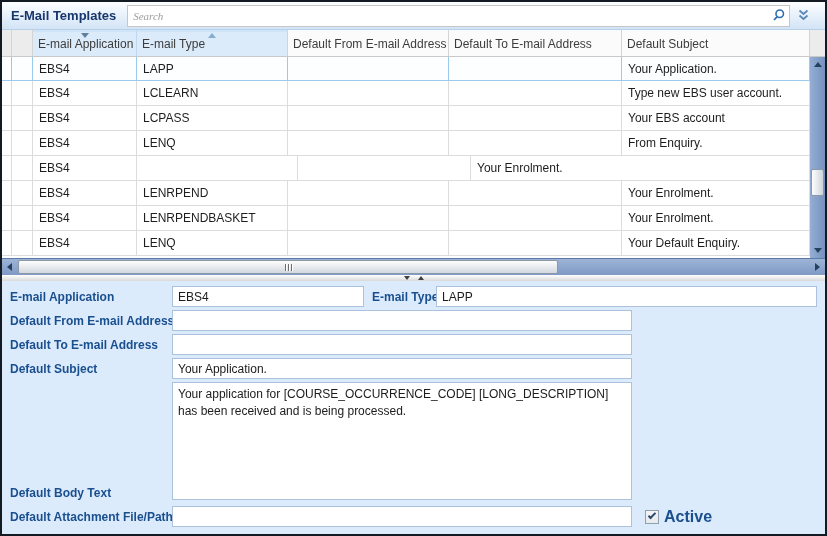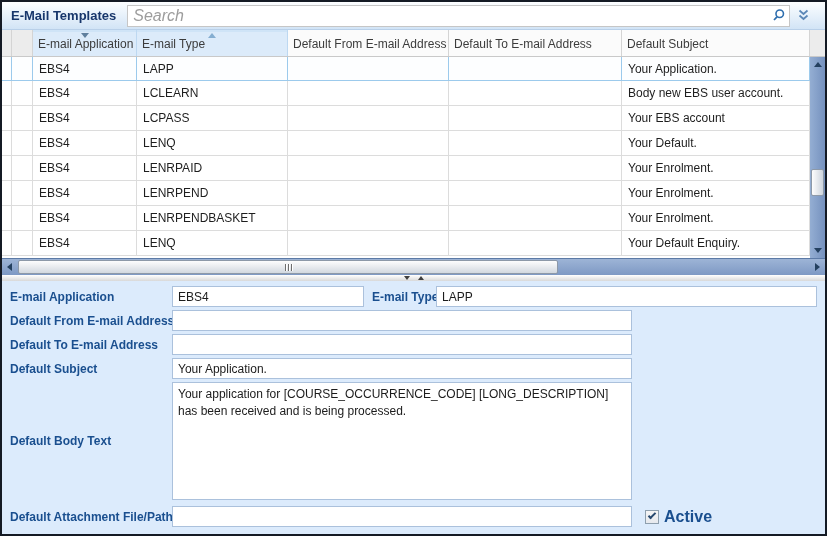--- a/index.html
+++ b/index.html
@@ -23,21 +23,21 @@
   }
   .title { font-size:13px; font-weight:bold; color:#17366b; margin-right:11px; white-space:nowrap; }
   .searchbox {
     flex:1; height:22px; background:#fff;
     border:1px solid #c6c6c6;
     display:flex; align-items:center;
     padding-right:2px;
   }
   .searchbox input {
     flex:1; border:none; outline:none; height:18px;
-    font-family:Liberation Sans, sans-serif; font-size:16px; color:#333;
+    font-family:Liberation Serif, serif; font-size:11px; color:#333;
     padding:0 5px; background:transparent;
   }
   .searchbox input::placeholder { font-style:italic; color:#9d9d9d; }
   .search-icon { flex:none; width:18px; height:18px; display:flex; align-items:center; justify-content:center; cursor:pointer; }
   .chevron-btn { width:26px; flex:none; display:flex; align-items:center; justify-content:center; cursor:pointer; }
 
   
   .grid { height:228px; flex:none; display:flex; overflow:hidden; }
   .grid-main { flex:1; display:flex; flex-direction:column; overflow:hidden; }
   .header-row {
@@ -133,21 +133,21 @@
   .fi-app { width:192px; }
   .ftype-label { width:60px; margin-left:8px; margin-right:4px; text-align:right; font-size:12px; font-weight:bold; color:#1a4f8f; white-space:nowrap; flex:none; }
   .fi-type { flex:1; }
   .fi-std { width:460px; }
   .fbody {
     width:460px; height:118px; resize:none;
     border:1px solid #abc1dc; background:#fff;
     font-family:"Liberation Sans",sans-serif; font-size:12px; color:#1c1c1c;
     padding:3px 5px; outline:none; line-height:1.45;
   }
-  .frow.body-row { margin-bottom:6px; }
+  .frow.body-row { margin-bottom:6px;align-items:flex-end; }
   .frow.attach-row { margin-top:auto; margin-bottom:8px; }
   .checkbox {
     width:14px; height:14px; margin-left:13px; flex:none;
     border:1px solid #8e9fae; background:linear-gradient(#f5f5f5,#e6e9ee);
     display:flex; align-items:center; justify-content:center; cursor:pointer;
   }
   .checkmark { width:8px; height:4px; border-left:2px solid #27486e; border-bottom:2px solid #27486e; transform:rotate(-45deg); margin-top:-3px; }
   .active-label { margin-left:5px; font-size:16px; font-weight:bold; color:#1a4f8f; }
 </style>
 </head>
@@ -211,48 +211,47 @@
           <div class="cell w-subj">Your Application.</div>
         </div>
 
         <div class="row">
           <div class="cell w-ind"></div>
           <div class="cell w-blank"></div>
           <div class="cell w-app">EBS4</div>
           <div class="cell w-type">LCLEARN</div>
           <div class="cell w-from"></div>
           <div class="cell w-to"></div>
-          <div class="cell w-subj">Body new EBS user account.</div>
+          <div class="cell w-subj">Type new EBS user account.</div>
         </div>
 
         <div class="row">
           <div class="cell w-ind"></div>
           <div class="cell w-blank"></div>
           <div class="cell w-app">EBS4</div>
           <div class="cell w-type">LCPASS</div>
           <div class="cell w-from"></div>
           <div class="cell w-to"></div>
           <div class="cell w-subj">Your EBS account</div>
         </div>
 
         <div class="row">
           <div class="cell w-ind"></div>
           <div class="cell w-blank"></div>
           <div class="cell w-app">EBS4</div>
           <div class="cell w-type">LENQ</div>
           <div class="cell w-from"></div>
           <div class="cell w-to"></div>
-          <div class="cell w-subj">Your Default.</div>
-        </div>
-
-        <div class="row">
-          <div class="cell w-ind"></div>
-          <div class="cell w-blank"></div>
-          <div class="cell w-app">EBS4</div>
-          <div class="cell w-type">LENRPAID</div>
+          <div class="cell w-subj">From Enquiry.</div>
+        </div>
+
+        <div class="row">
+          <div class="cell w-ind"></div>
+          <div class="cell w-blank"></div>
+          <div class="cell w-app">EBS4</div>
           <div class="cell w-from"></div>
           <div class="cell w-to"></div>
           <div class="cell w-subj">Your Enrolment.</div>
         </div>
 
         <div class="row">
           <div class="cell w-ind"></div>
           <div class="cell w-blank"></div>
           <div class="cell w-app">EBS4</div>
           <div class="cell w-type">LENRPEND</div>

